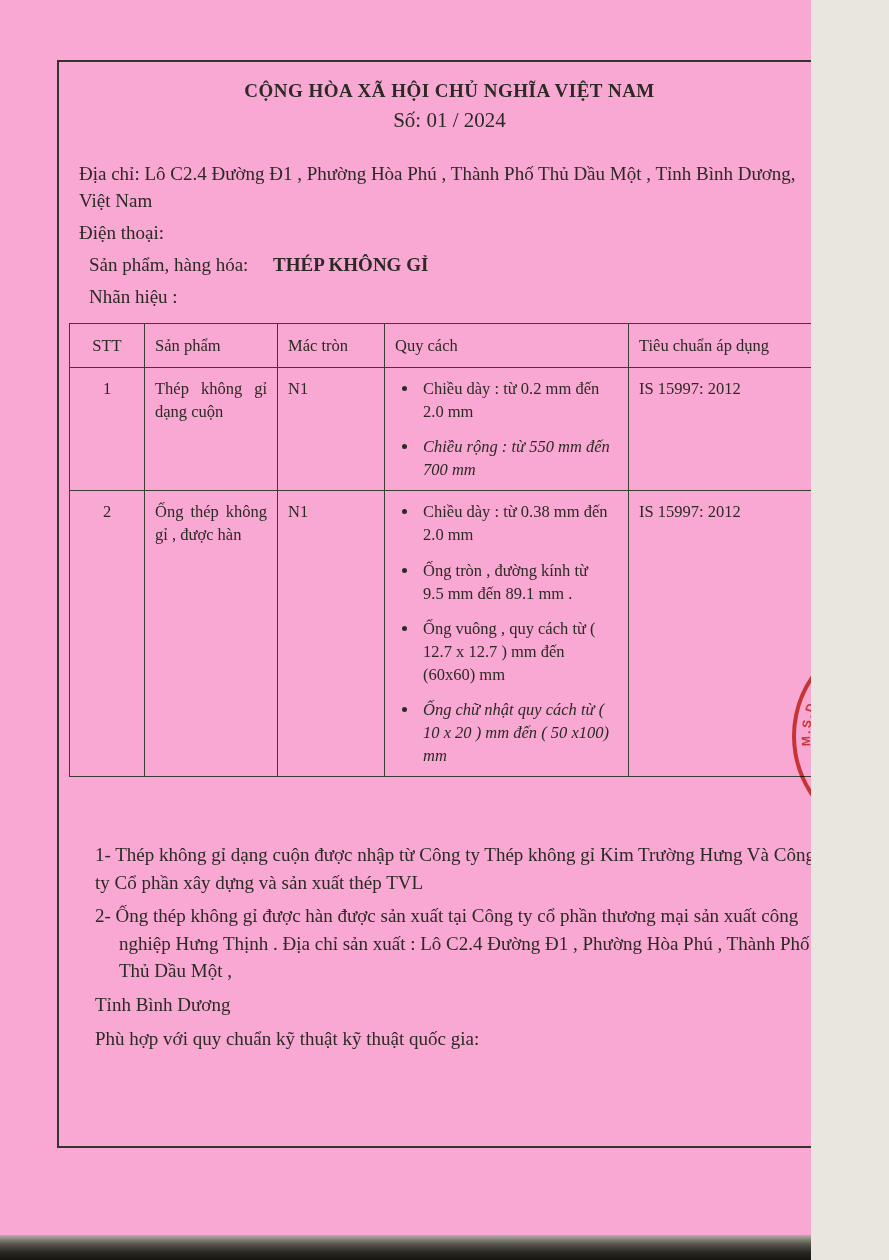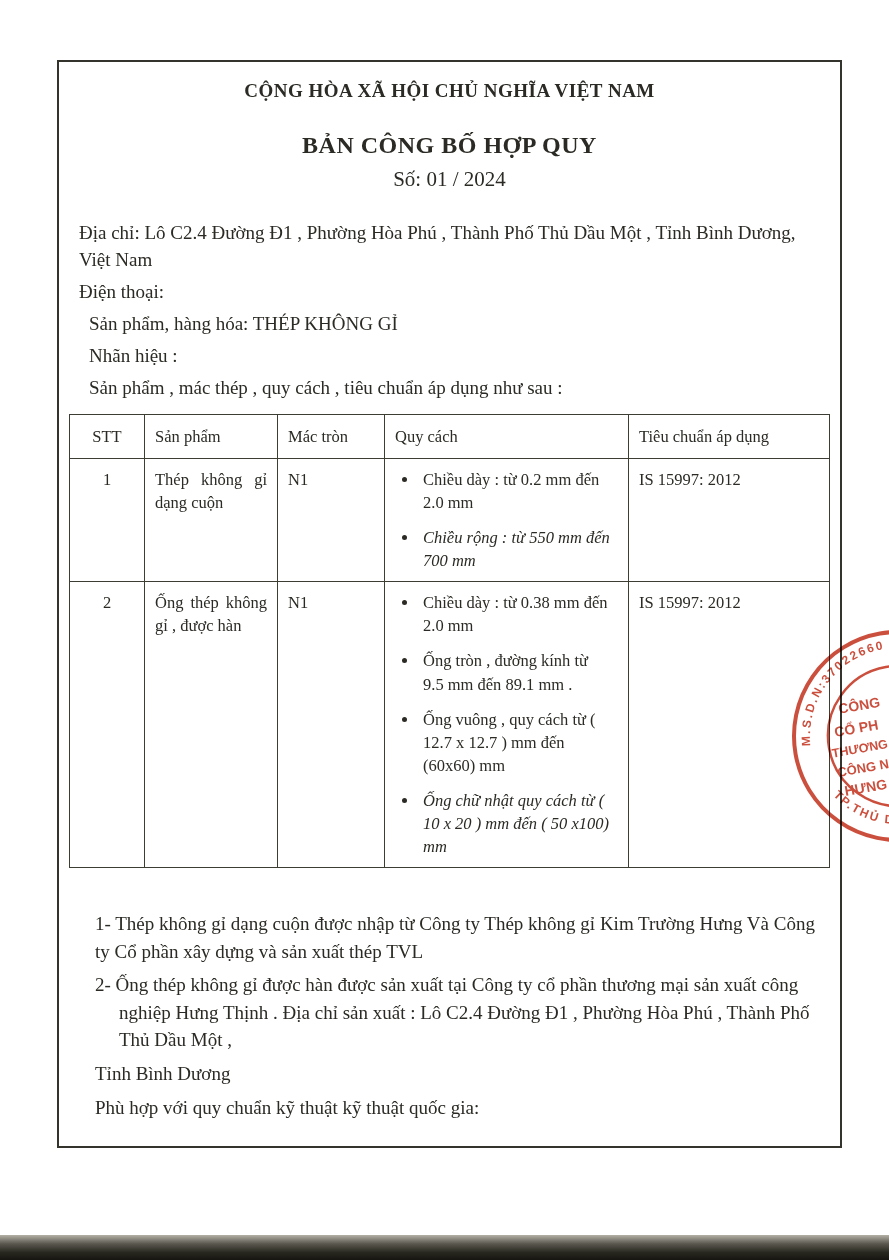--- a/index.html
+++ b/index.html
@@ -1,19 +1,19 @@
 <!DOCTYPE html>
 <html><head>
 <meta charset="utf-8">
 <style>
   html,body { margin:0; padding:0; background:#e8e6de; }
   .sheet {
     position:relative;
-    width:889px; height:1260px;
-    background:#ffffff;
+    width:811px; height:1260px;
+    background:#f9a8d4;
     overflow:hidden;
     font-family:"Liberation Serif","DejaVu Serif",serif;
     color:#2b2a24;
   }
   .frame {
     position:absolute;
     left:57px; top:60px;
     width:785px; height:1088px;
     border:2px solid #35342c;
     box-sizing:border-box;
@@ -35,21 +35,21 @@
   .doc-title {
     font-size:24px; font-weight:bold; letter-spacing:0.5px;
     margin:30px 0 8px 0;
   }
   .doc-number { font-size:21px; margin:0 0 28px 0; }
   .info-line {
     font-size:19px; line-height:1.42;
     margin:5px 0 5px 10px;
   }
   .indent2 { margin-left:20px; }
-  .bold { font-weight:normal; }
+  .bold { font-weight:bold;margin-left:20px; }
   .spec-table {
     border-collapse:collapse;
     width:100%;
     margin-top:12px;
     font-size:16.5px;
     line-height:1.4;
     padding-left:43px;
   }
   .spec-table th, .spec-table td {
     border:1.5px solid #3e3d34;
@@ -61,21 +61,21 @@
   .spec-table th { padding:10px 10px; }
   .col-stt { width:54px; text-align:center !important; }
   .col-product { width:112px; }
   .col-grade { width:86px; }
   .col-standard { width:180px; }
   td.cell-stt { text-align:center; }
   td.cell-product { text-align:justify; }
   ul.specs { margin:0; padding-left:24px; }
   ul.specs li { margin:0 7px 12px 0; padding-left:4px; }
   ul.specs li:last-child { margin-bottom:0;font-style:italic; }
-  .notes { margin-top:42px; font-size:19px; line-height:1.45; }
+  .notes { margin-top:64px; font-size:19px; line-height:1.45; }
   .note { margin:6px 0 6px 26px; }
   .note-hang { padding-left:24px; text-indent:-24px; }
   .note-plain { margin-left:26px; }
   .stamp {
     position:absolute;
     left:778px; top:616px;
     mix-blend-mode:multiply;
     opacity:0.9;
   }
   .scan-bottom {
@@ -85,30 +85,28 @@
   }
 </style>
 </head>
 <body>
 
 <div class="sheet">
   <div class="frame">
 
     <div class="center national-title">CỘNG HÒA XÃ HỘI CHỦ NGHĨA VIỆT NAM</div>
 
-    <div class="center doc-title">BẢN CÔNG BỐ HỢP QUY</div>
     <div class="center doc-number">Số: 01 / 2024</div>
 
     <div class="info-line">Địa chỉ: Lô C2.4 Đường Đ1 , Phường Hòa Phú , Thành Phố Thủ Dầu Một , Tỉnh Bình Dương, Việt Nam</div>
     <div class="info-line">Điện thoại:</div>
     <div class="info-line indent2">
       <span>Sản phẩm, hàng hóa: </span><span class="bold">THÉP KHÔNG GỈ</span>
     </div>
     <div class="info-line indent2">Nhãn hiệu :</div>
-    <div class="info-line indent2">Sản phẩm , mác thép , quy cách , tiêu chuẩn áp dụng như sau :</div>
 
     <table class="spec-table">
       <tbody>
           <tr>
         <th class="col-stt">STT</th>
         <th class="col-product">Sản phẩm</th>
         <th class="col-grade">Mác tròn</th>
         <th>Quy cách</th>
         <th class="col-standard">Tiêu chuẩn áp dụng</th>
       </tr>

